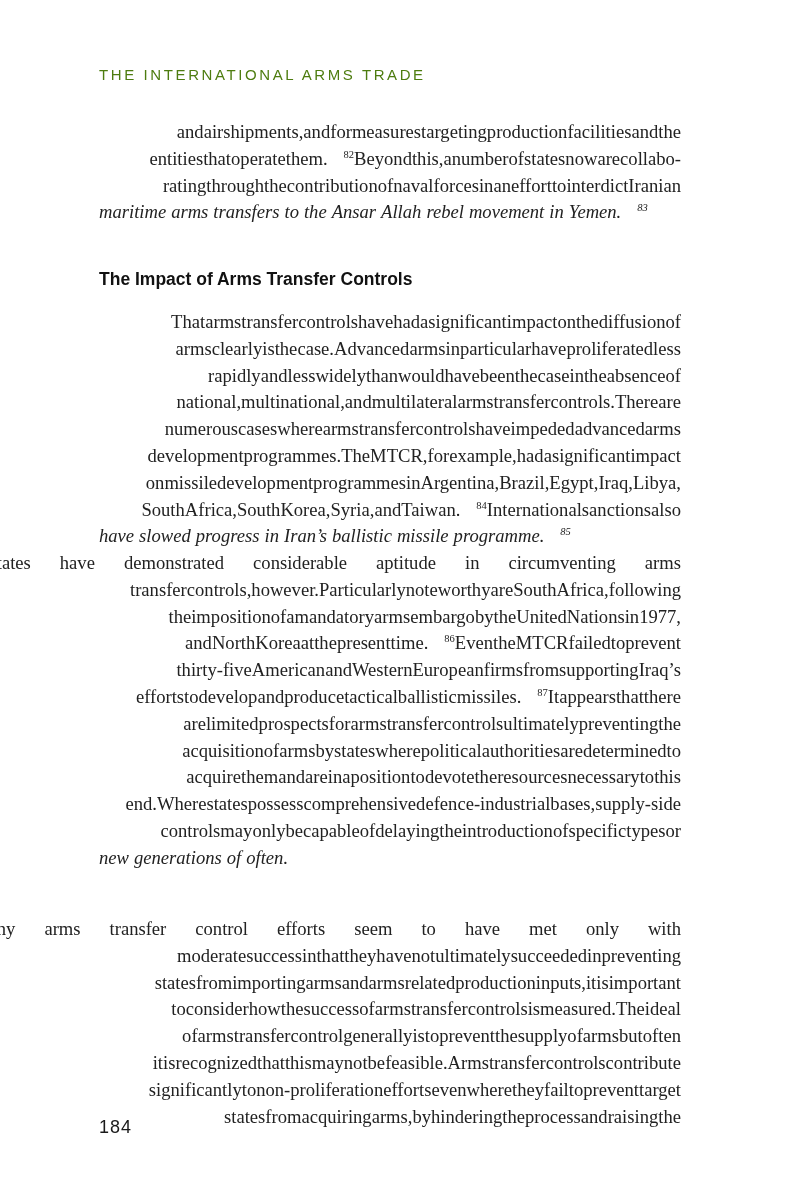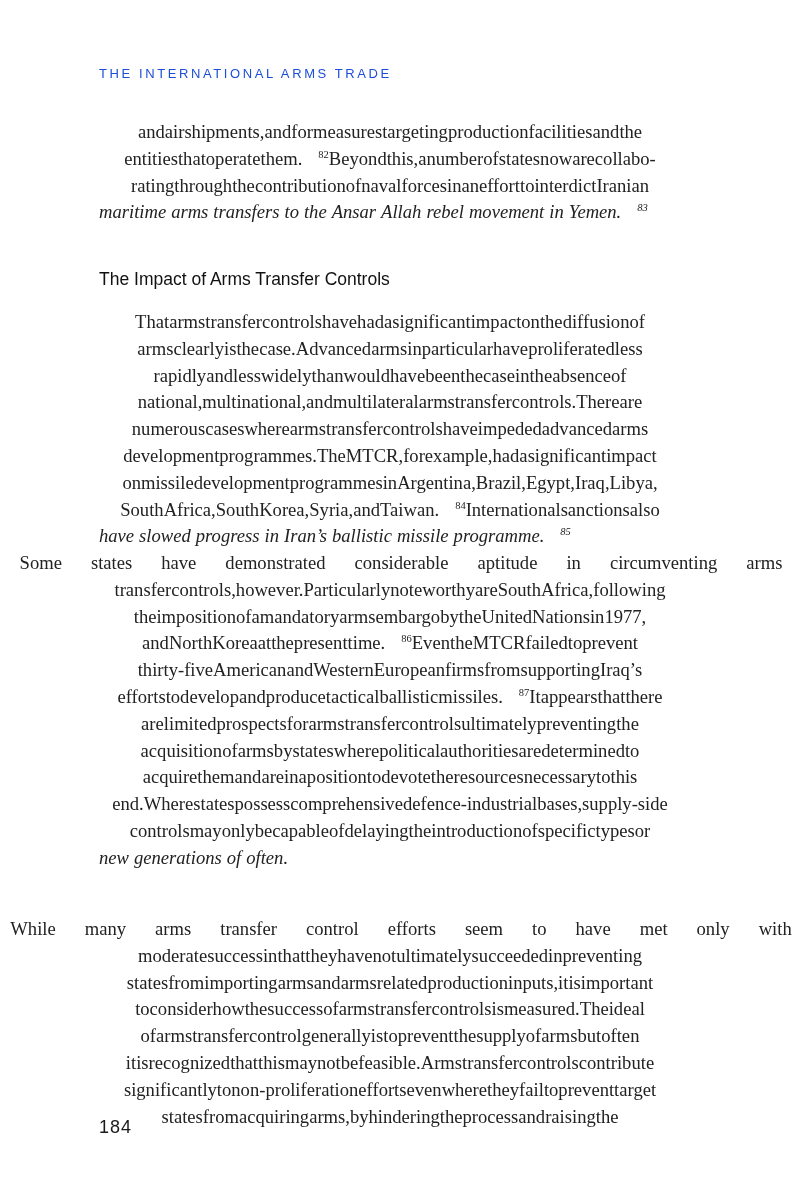--- a/index.html
+++ b/index.html
@@ -19,61 +19,61 @@
       left: 0; top: 0;
       width: 800px;
       height: 1200px;
       background: #ffffff;
     }
     .running-head {
       position: absolute;
       left: 99px;
       top: 66px;
       font-family: "Liberation Sans", sans-serif;
-      font-size: 13px;
+      font-size: 15px;
       letter-spacing: 2.6px;
-      color: #1d4ed8;
+      color: #4d7c0f;
       white-space: nowrap;
     }
     .text-block {
       position: absolute;
       left: 99px;
       width: 582px;
     }
     sup.fn {
       font-size: 10.5px;
       vertical-align: 0;
       position: relative;
       top: -7px;
       line-height: 0;
       margin-left: 16px;
     }
     .section-heading {
       position: absolute;
       left: 99px;
       top: 269px;
       font-family: "Liberation Sans", "DejaVu Sans", sans-serif;
-      font-weight: normal;
+      font-weight: bold;
       font-size: 17.5px;
       color: #111111;
       white-space: nowrap;
     }
     .folio {
       position: absolute;
       left: 99px;
       top: 1117px;
       font-family: "Liberation Sans", "DejaVu Sans", sans-serif;
       font-size: 18px;
       letter-spacing: 1px;
       color: #1a1a1a;
     }
     
     .jline {
       display: flex;
-      justify-content: center;
+      justify-content: flex-end;
       height: 26.8px;
       line-height: 26.8px;
       font-family: "Liberation Serif", "DejaVu Serif", serif;
       font-size: 18.6px;
       color: #222222;
       white-space: nowrap;
     }
     .jline.last {
       justify-content: flex-start;
       font-style: italic;

